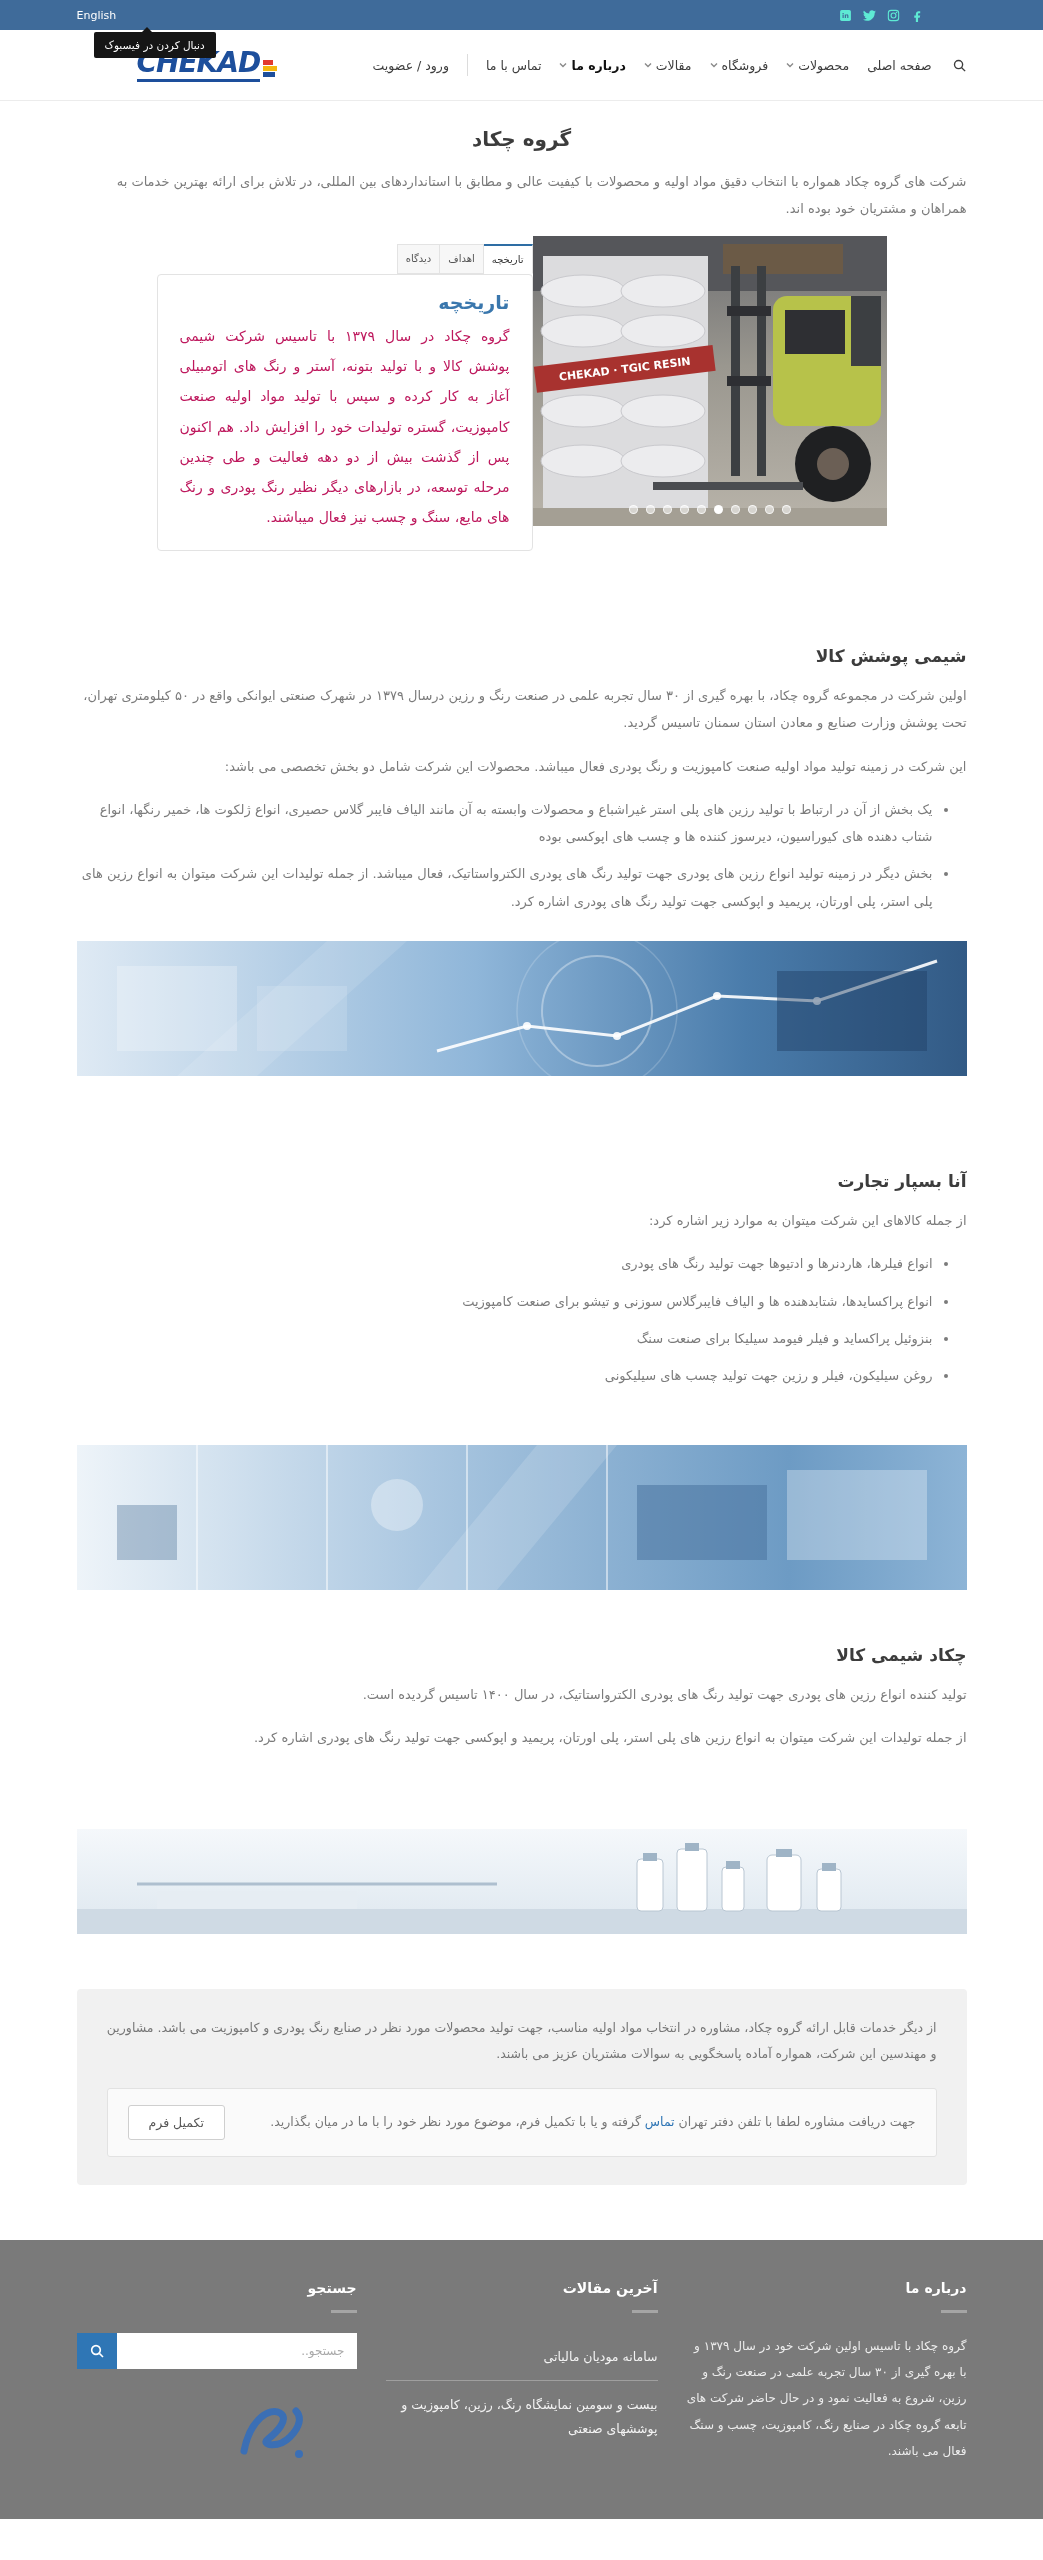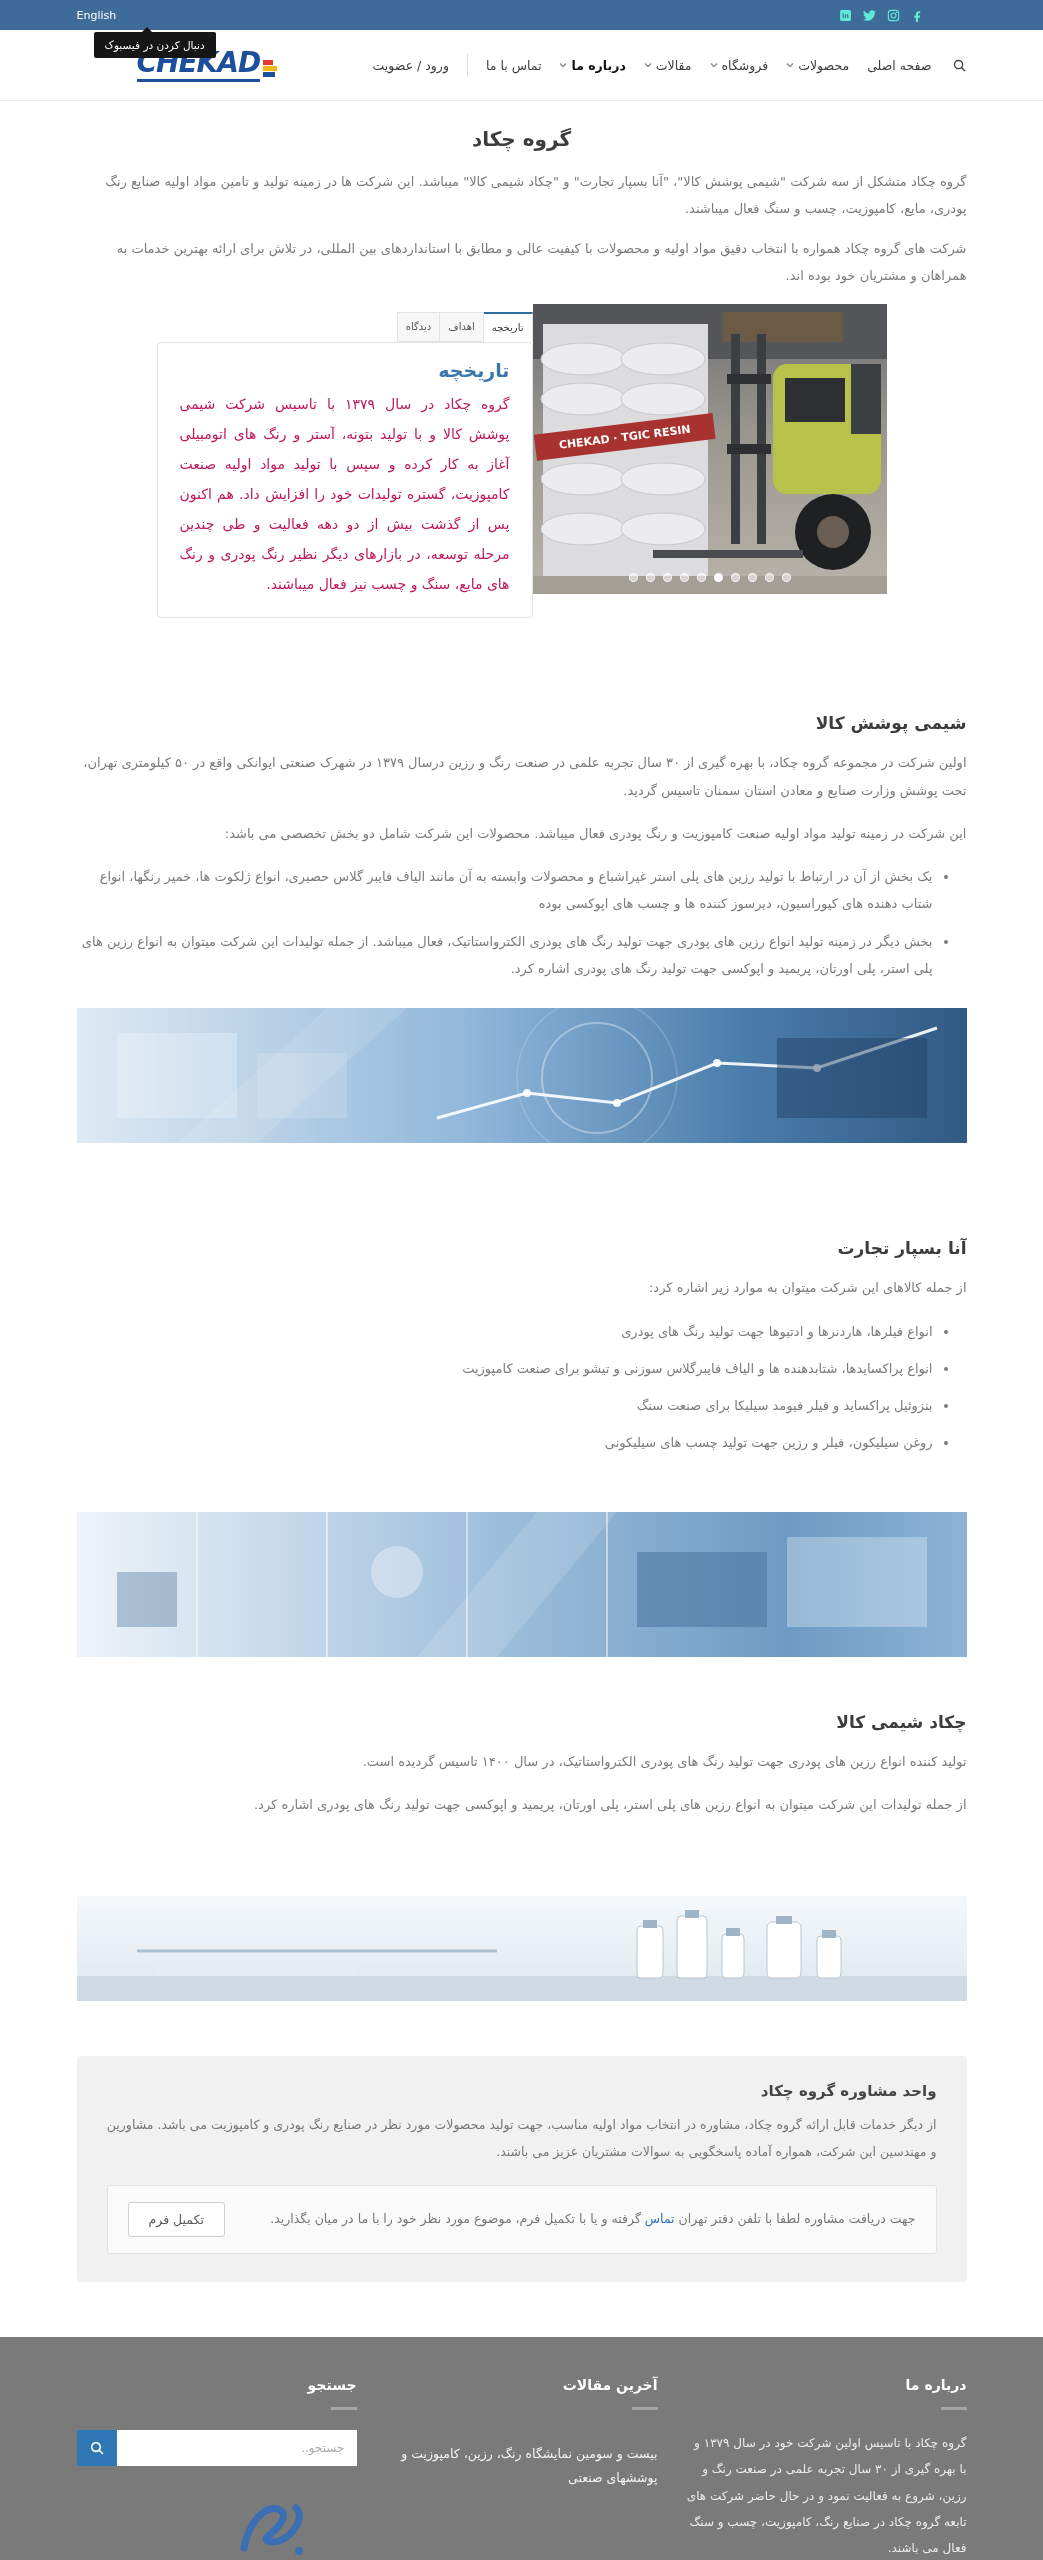--- a/index.html
+++ b/index.html
@@ -192,21 +192,20 @@
         <span class="nav-divider"></span>
         <a class="nav-login">ورود / عضویت</a>
       </nav>
   </div>
 </header>
 
 <main>
 
   <section class="container hero">
     <h1>گروه چکاد</h1>
-    <p>گروه چکاد متشکل از سه شرکت "شیمی پوشش کالا"، "آنا بسپار تجارت" و "چکاد شیمی کالا" میباشد. این شرکت ها در زمینه تولید و تامین مواد اولیه صنایع رنگ پودری، مایع، کامپوزیت، چسب و سنگ فعال میباشند.</p>
     <p>شرکت های گروه چکاد همواره با انتخاب دقیق مواد اولیه و محصولات با کیفیت عالی و مطابق با استانداردهای بین المللی، در تلاش برای ارائه بهترین خدمات به همراهان و مشتریان خود بوده اند.</p>
   </section>
 
   <div class="tab-block">
     <div class="carousel-col">
       <svg class="carousel-img" viewBox="0 0 354 290" preserveAspectRatio="none">
         <defs>
           <linearGradient id="wh" x1="0" y1="0" x2="0" y2="1">
             <stop offset="0" stop-color="#6e6f72"></stop>
               <stop offset="0.45" stop-color="#9a978f"></stop>
@@ -372,21 +371,20 @@
           <rect x="699" y="20" width="16" height="8"></rect>
         <rect x="745" y="34" width="14" height="8"></rect>
       </g>
       <line x1="60" y1="55" x2="420" y2="55" stroke="#aebfcf" stroke-width="3"></line>
       <rect x="80" y="62" width="200" height="18" fill="#e6edf3"></rect>
     </svg>
   </div>
 
   <section class="container">
     <div class="consult">
-      <h3>واحد مشاوره گروه چکاد</h3>
       <p class="c-body">از دیگر خدمات قابل ارائه گروه چکاد، مشاوره در انتخاب مواد اولیه مناسب، جهت تولید محصولات مورد نظر در صنایع رنگ پودری و کامپوزیت می باشد. مشاورین و مهندسین این شرکت، همواره آماده پاسخگویی به سوالات مشتریان عزیز می باشند.</p>
       <div class="consult-inner">
         <p class="c-cta"><span>جهت دریافت مشاوره لطفا با تلفن دفتر تهران </span><a>تماس</a><span> گرفته و یا با تکمیل فرم، موضوع مورد نظر خود را با ما در میان بگذارید.</span></p>
         <button class="btn-form">تکمیل فرم</button>
       </div>
     </div>
   </section>
 </main>
 
 <footer>
@@ -394,20 +392,21 @@
     <div class="f-col f-about">
       <h4>درباره ما</h4>
       <div class="f-dash"></div>
       <p>گروه چکاد با تاسیس اولین شرکت خود در سال ۱۳۷۹ و با بهره گیری از ۳۰ سال تجربه علمی در صنعت رنگ و رزین، شروع به فعالیت نمود و در حال حاضر شرکت های تابعه گروه چکاد در صنایع رنگ، کامپوزیت، چسب و سنگ فعال می باشند.</p>
 
     </div>
     <div class="f-col f-articles">
       <h4>آخرین مقالات</h4>
       <div class="f-dash"></div>
       <div>
+          <a class="f-link">سامانه مودیان مالیاتی</a>
           <a class="f-link">بیست و سومین نمایشگاه رنگ، رزین، کامپوزیت و پوششهای صنعتی</a>
         </div>
     </div>
     <div class="f-col f-search">
       <h4>جستجو</h4>
       <div class="f-dash"></div>
       <div class="searchbar">
         <input type="text" placeholder="جستجو.." style="">
         <button class="search-btn">
           <svg viewBox="0 0 24 24" fill="none" stroke="#ffffff" stroke-width="2.4">

